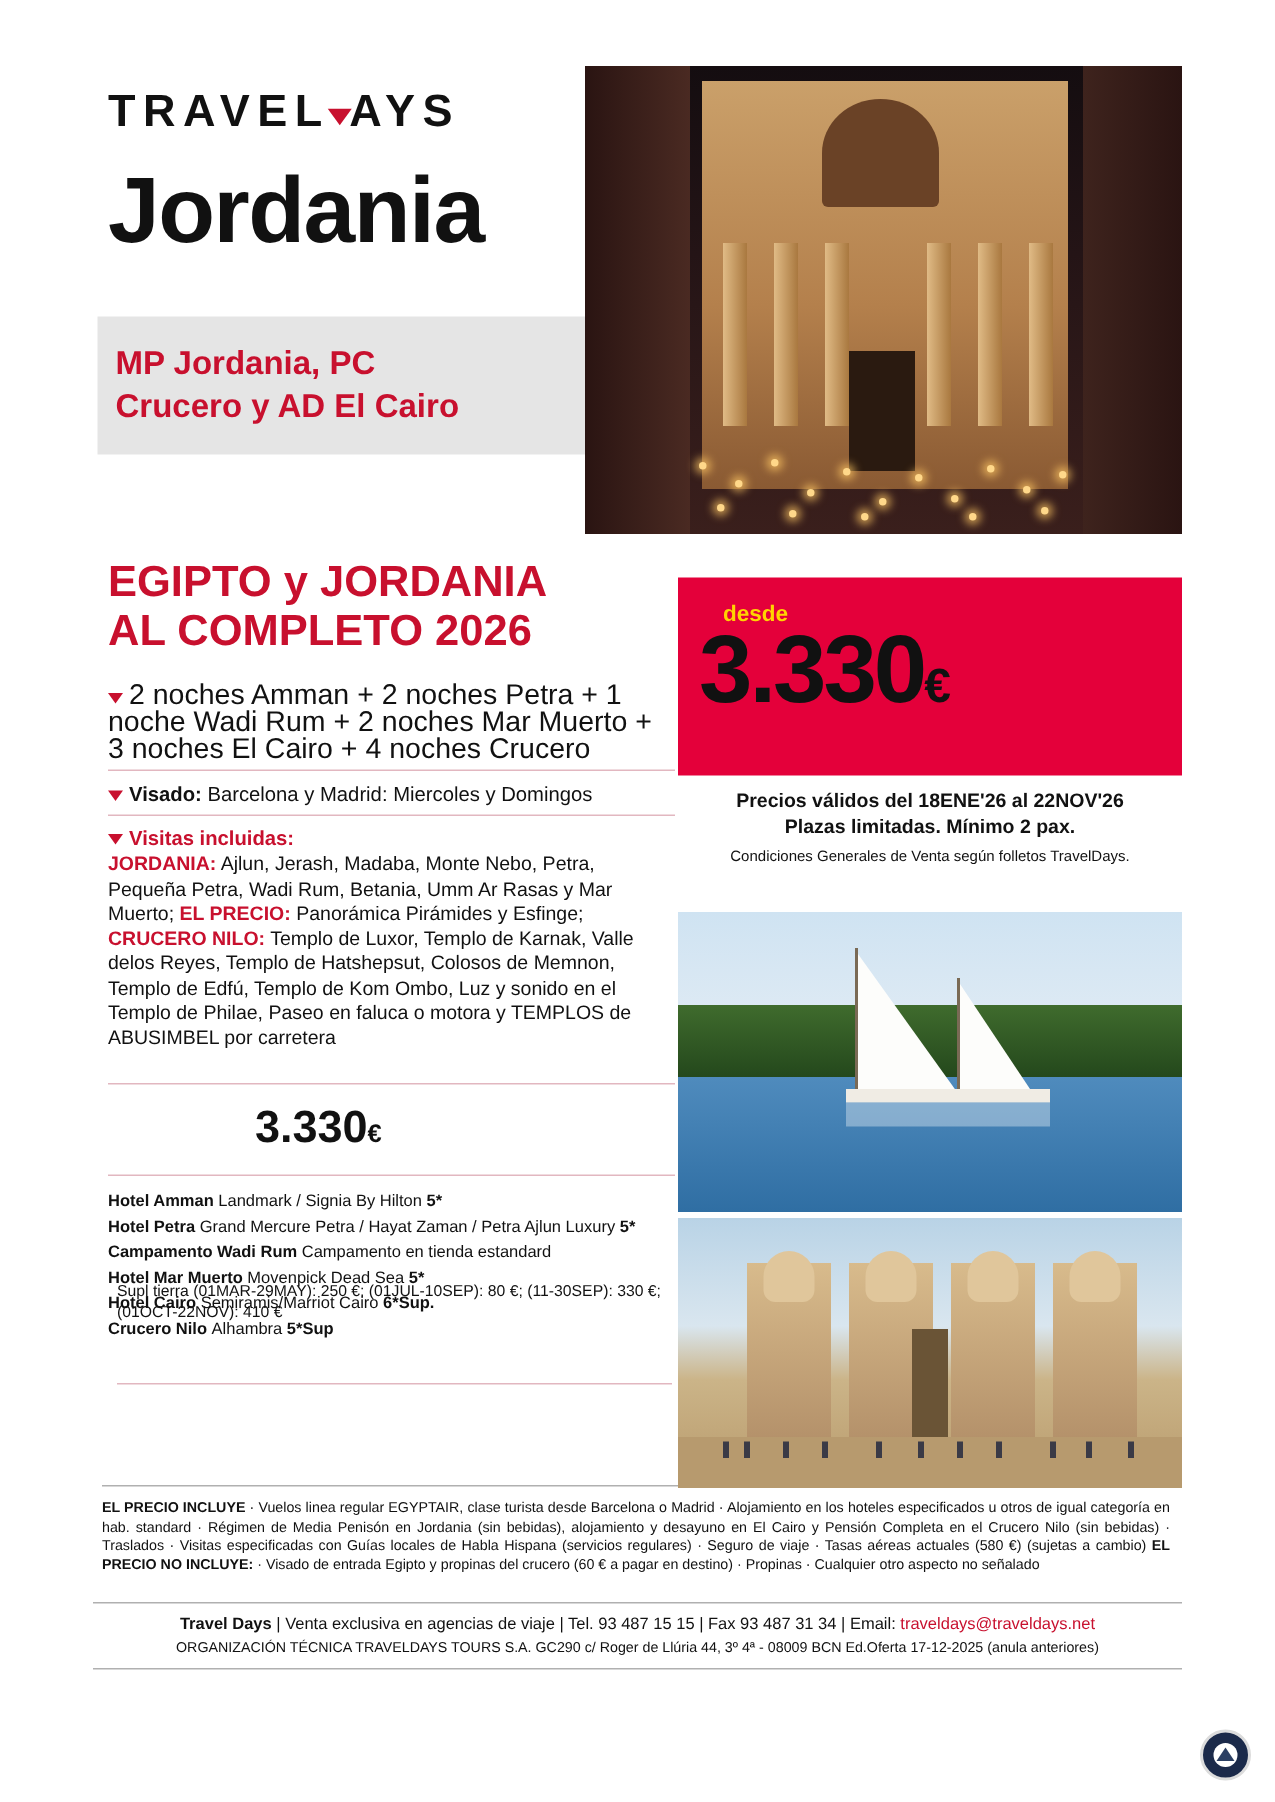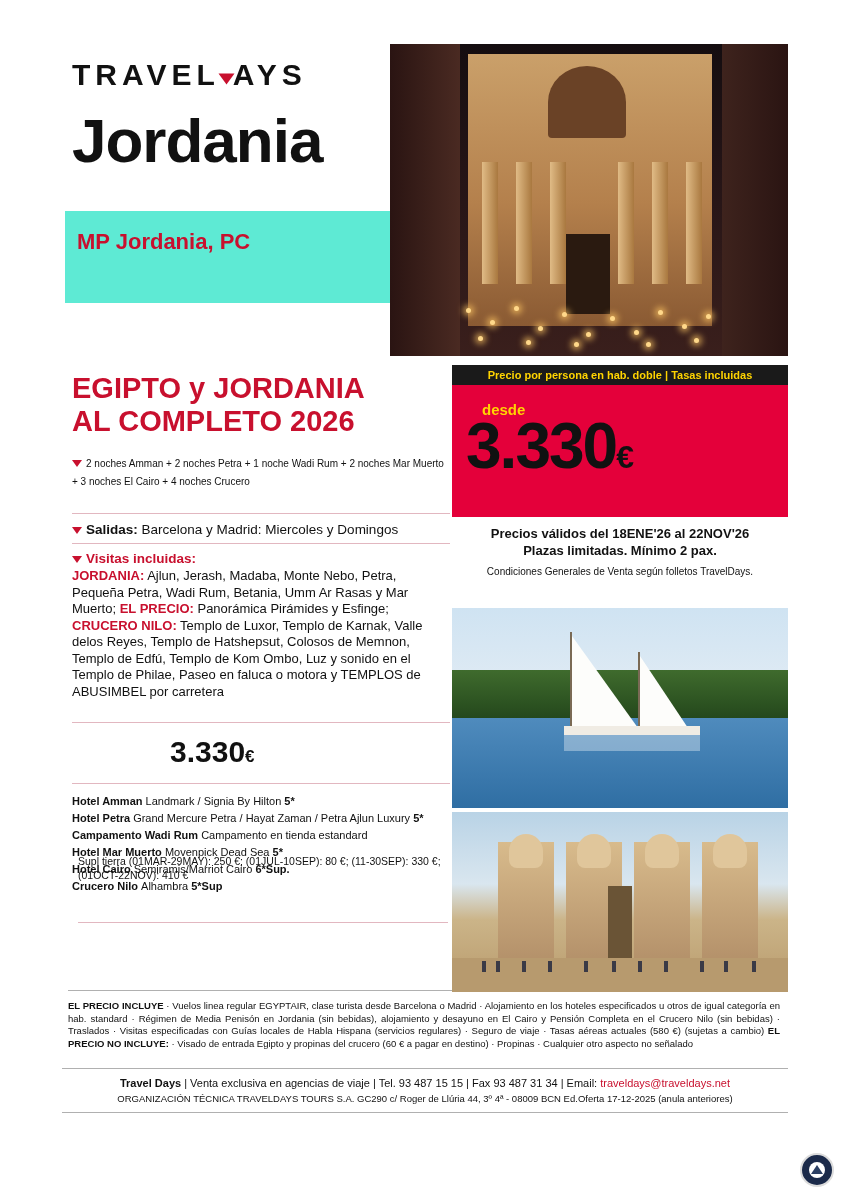--- a/index.html
+++ b/index.html
@@ -31,21 +31,21 @@
 
   
   .title {
     position:absolute; left:72px; top:105px;
     font-size:62px; font-weight:bold; color:#111; letter-spacing:-1px;
   }
 
   
   .yellowbox {
     position:absolute; left:65px; top:211px; width:325px; height:92px;
-    background:#5eead4;
+    background:#e5e5e5;
   }
   .yellowbox .ytext {
     position:absolute; left:12px; top:16px;
     font-size:22px; font-weight:bold; color:#c8102e; line-height:29px;
   }
 
   
   .redbox {
     position:absolute; left:65px; top:312px; width:325px; height:48px;
     background:#c8102e;
@@ -57,21 +57,21 @@
 
   
   .headline {
     position:absolute; left:72px; top:372px; width:380px;
     font-size:29px; font-weight:bold; color:#c8102e; line-height:33px;
   }
 
   
   .itin {
     position:absolute; left:72px; top:455px; width:375px;
-    font-size:10px; line-height:18px; color:#111;
+    font-size:19px; line-height:18px; color:#111;
   }
   .tri-red {
     display:inline-block; width:0;height:0;
     border-left:5px solid transparent;
     border-right:5px solid transparent;
     border-top:7px solid #c8102e;
     margin-right:4px;
   }
   .hr {
     position:absolute; border:0; border-top:1px solid #e2b7c0; margin:0;
@@ -218,36 +218,37 @@
 
   <div class="logo">
     <span>TRAVEL</span><span class="tri"></span><span>AYS</span>
   </div>
 
   <div class="title">Jordania</div>
 
   <div class="yellowbox">
     <div class="ytext">
       <div>MP Jordania, PC</div>
+      <div>Crucero y AD El Cairo</div>
     </div>
   </div>
 
 
   <div class="headline">
     <div>EGIPTO y JORDANIA</div>
     <div>AL COMPLETO 2026</div>
   </div>
 
   <div class="itin">
     <span class="tri-red"></span><span>2 noches Amman + 2 noches Petra + 1 noche Wadi Rum + 2 noches Mar Muerto + 3 noches El Cairo + 4 noches Crucero</span>
   </div>
   <hr class="hr" style="left:72px; top:513px; width:378px;">
 
   <div class="salidas">
-    <span class="tri-red"></span><b>Salidas:</b>
+    <span class="tri-red"></span><b>Visado:</b>
     <span>Barcelona y Madrid: Miercoles y Domingos</span>
   </div>
   <hr class="hr" style="left:72px; top:543px; width:378px;">
 
   <div class="visitas-title">
     <span class="tri-red"></span><span>Visitas incluidas:</span>
   </div>
   <div class="visitas-body">
     <span class="lbl">JORDANIA:</span><span> Ajlun, Jerash, Madaba, Monte Nebo, Petra, Pequeña Petra, Wadi Rum, Betania, Umm Ar Rasas  y  Mar Muerto;  </span><span class="lbl">EL PRECIO:</span><span> Panorámica Pirámides y Esfinge;</span>
     <span class="lbl">CRUCERO NILO:</span><span> Templo de Luxor, Templo de Karnak, Valle delos Reyes, Templo de Hatshepsut, Colosos de Memnon, Templo de Edfú, Templo de Kom Ombo, Luz y sonido en el Templo de Philae, Paseo en faluca o motora y TEMPLOS de ABUSIMBEL por carretera</span>
@@ -311,23 +312,20 @@
       <i style="left:222px;top:22px"></i>
         <i style="left:246px;top:12px"></i>
         <i style="left:18px; top:34px"></i>
       <i style="left:66px; top:38px"></i>
         <i style="left:114px;top:40px"></i>
         <i style="left:186px;top:40px"></i>
       <i style="left:234px;top:36px"></i>
     </div>
   </div>
 
-  <div class="price-head">
-    <span>Precio por persona en hab. doble | Tasas incluidas</span>
-  </div>
   <div class="price-body">
     <div class="price-desde">desde</div>
     <div class="price-amount">
       <span>3.330</span><span class="eur">€</span>
     </div>
   </div>
   <div class="price-valid">
     <div>Precios válidos del 18ENE'26 al 22NOV'26</div>
     <div>Plazas limitadas. Mínimo 2 pax.</div>
   </div>

